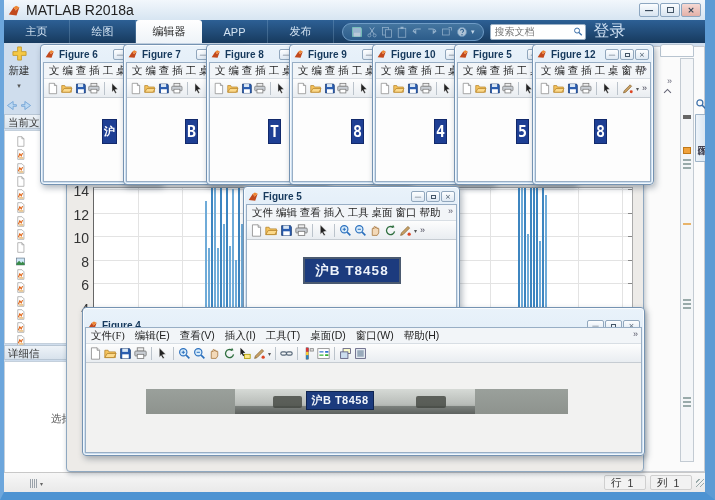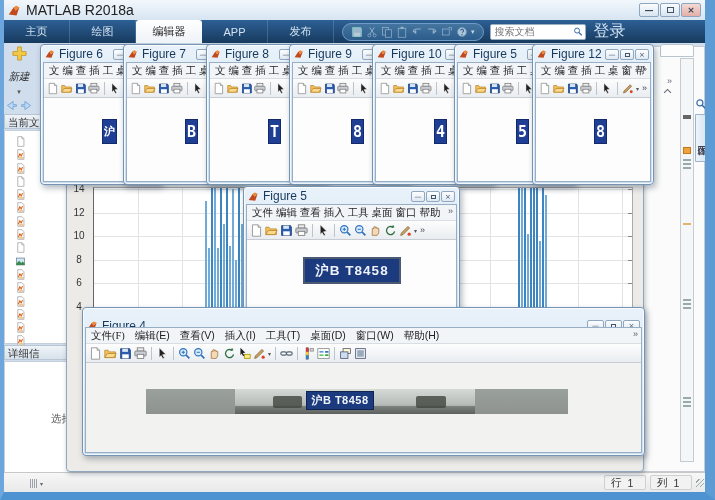--- a/index.html
+++ b/index.html
@@ -25,21 +25,21 @@
     border:1px solid #6f9cc6;border-radius:9px;padding:0 8px;background:linear-gradient(#44759f,#2c5c8a);}
   .qat svg{opacity:.65;}
   .qat .dd{color:#c2d6e8;font-size:7px;}
   .searchbox{margin-left:6px;align-self:center;width:96px;height:16px;background:#fff;border:1px solid #9ab0c6;
     border-radius:2px;display:flex;align-items:center;padding:0 2px 0 4px;}
   .searchbox input{border:none;outline:none;width:78px;font-size:10px;color:#444;padding:0;background:transparent;}
   .login{margin-left:8px;align-self:center;font-size:16px;color:#cfe0f2;}
   
   .leftcol{position:absolute;left:0;top:43px;width:74px;height:431px;z-index:1;}
   .newbtn{position:absolute;left:0;top:3px;width:30px;height:52px;text-align:center;color:#333;font-size:10.5px;}
-  .newbtn .lbl{display:block;margin-top:7px;font-style:italic;}
+  .newbtn .lbl{display:block;margin-top:1px;}
   .newbtn .dd{font-size:7px;color:#555;}
   .navarrows{position:absolute;left:1px;top:56px;width:30px;display:flex;gap:2px;}
   .phead{position:absolute;left:0;width:74px;height:15px;background:linear-gradient(#eef3f8,#d8e2ec);
     border:1px solid #b8c6d4;font-size:10.5px;color:#333;padding:1px 3px;white-space:nowrap;overflow:hidden;}
   .plist{position:absolute;left:0;top:87px;width:74px;height:214px;background:#fff;border:1px solid #c4d0dc;padding:2px 0 0 10px;}
   .plist .frow{height:13.3px;}
   .pdet{position:absolute;left:0;top:318px;width:74px;height:113px;background:#fff;border:1px solid #c4d0dc;}
   .pdet span{position:absolute;left:46px;top:50px;font-size:10.5px;color:#555;white-space:nowrap;}
   
   .editorpanel{position:absolute;left:598px;top:46px;width:103px;height:426px;background:#fbfbfb;
@@ -47,21 +47,21 @@
   .anno{position:absolute;left:676px;top:58px;width:14px;height:404px;background:#f4f6f8;border:1px solid #c3cbd3;z-index:2;}
   .anno .mark{position:absolute;left:2px;width:8px;}
   .wstab{position:absolute;left:691px;top:114px;width:14px;height:48px;background:linear-gradient(90deg,#eef4fa,#d4e2ef);
     border:1px solid #9fb4c8;border-radius:0 3px 3px 0;writing-mode:vertical-rl;font-size:10px;color:#334;
     display:flex;align-items:center;justify-content:center;z-index:2;}
   .sideglyph{position:absolute;z-index:2;color:#667;font-size:9px;}
   
   .fig-win{position:absolute;background:linear-gradient(#e9f2fa,#c9ddf0);border:1px solid #7593b2;border-radius:4px;
     box-shadow:2px 3px 6px rgba(30,50,70,.35), inset 0 0 0 1px rgba(255,255,255,.75);padding:2px;}
   .fig-title{height:14px;display:flex;align-items:center;padding:0 2px;}
-  .fig-title .fig-title-text{font-size:12px;font-weight:normal;color:#16395c;margin-left:4px;flex:1;white-space:nowrap;overflow:hidden;}
+  .fig-title .fig-title-text{font-size:10px;font-weight:bold;color:#16395c;margin-left:4px;flex:1;white-space:nowrap;overflow:hidden;}
   .fig-ctrls{display:flex;gap:1px;}
   .wbtn{width:14px;height:11px;border:1px solid #91a7bd;border-radius:2px;flex:none;
     background:linear-gradient(#fdfeff,#dfe9f3);font:7px/10px "DejaVu Sans",sans-serif;color:#456;text-align:center;}
   .wbtn .maxbox{width:5px;height:4px;margin-top:2px;border-color:#456;}
   .fig-inner{position:absolute;left:2px;right:2px;top:17px;bottom:2px;border:1px solid #98aec5;background:#fff;
     display:flex;flex-direction:column;overflow:hidden;}
   .fig-menu{height:16px;background:#f2f5f8;border-bottom:1px solid #d8dee4;font-size:10.5px;color:#222;
     padding:1px 5px;white-space:nowrap;overflow:hidden;position:relative;flex:none;}
   .fig-menu .ovf{position:absolute;right:3px;top:1px;font-size:9px;color:#556;}
   .fig-toolbar{height:19px;background:linear-gradient(#fdfdfd,#e9edf1);border-bottom:1px solid #c6ccd2;
@@ -87,21 +87,21 @@
   .plate4{position:absolute;left:160px;top:2px;width:68px;height:19px;background:#1c3b7e;border:1px solid #0f2450;
     display:flex;align-items:center;justify-content:center;color:#f0f4fa;font:bold 11px "DejaVu Sans",sans-serif;letter-spacing:.5px;}
   
   .ghostwin{position:absolute;left:62px;top:180px;width:578px;height:292px;background:#edebe8;
     border:1px solid #8fa8c0;border-radius:4px;box-shadow:1px 2px 5px rgba(30,50,70,.3);z-index:5;}
   .plotarea{position:absolute;left:26px;top:6px;width:540px;height:126px;background:#fff;
     border:1px solid #aaa;border-left:1px solid #666;overflow:hidden;}
   .gl-v{position:absolute;top:0;bottom:0;width:1px;background:#e3e3e3;}
   .gl-h{position:absolute;left:0;right:0;height:1px;background:#e3e3e3;}
   .spike{position:absolute;width:1.5px;background:#4f97cd;}
-  .ylab{position:absolute;width:20px;text-align:center;font-size:10px;color:#333;}
+  .ylab{position:absolute;width:20px;text-align:right;font-size:14px;color:#333;}
   .rtick{position:absolute;right:0;width:4px;height:1px;background:#888;}
   
   .statusbar{position:absolute;left:0;top:472px;width:701px;height:20px;background:linear-gradient(#f7f7f7,#e9e9e9);
     border-top:1px solid #c8c8c8;z-index:4;}
   .grip-left{position:absolute;left:26px;top:6px;display:flex;gap:1px;align-items:center;}
   .grip-left i{display:block;width:1px;height:9px;background:#9aa2aa;}
   .grip-left .dd{font-size:6px;color:#666;margin-left:2px;}
   .scell{position:absolute;top:2px;height:15px;border:1px solid #cfcfcf;border-radius:2px;background:#f2f2f2;
     font-size:10.5px;color:#333;display:flex;align-items:center;gap:6px;padding:0 6px;}
   .rgrip{position:absolute;left:692px;top:479px;width:8px;height:8px;z-index:5;

